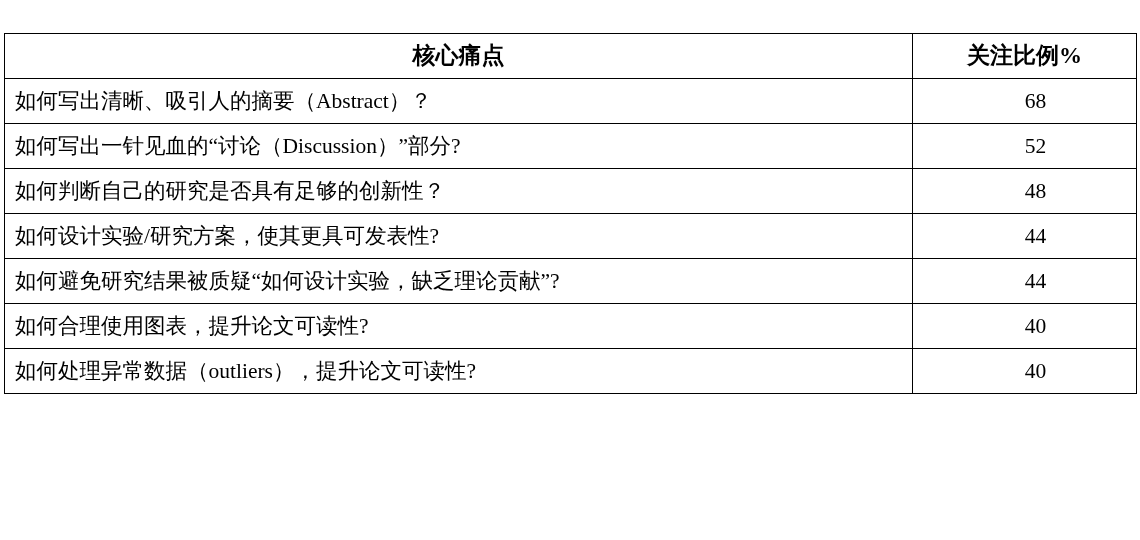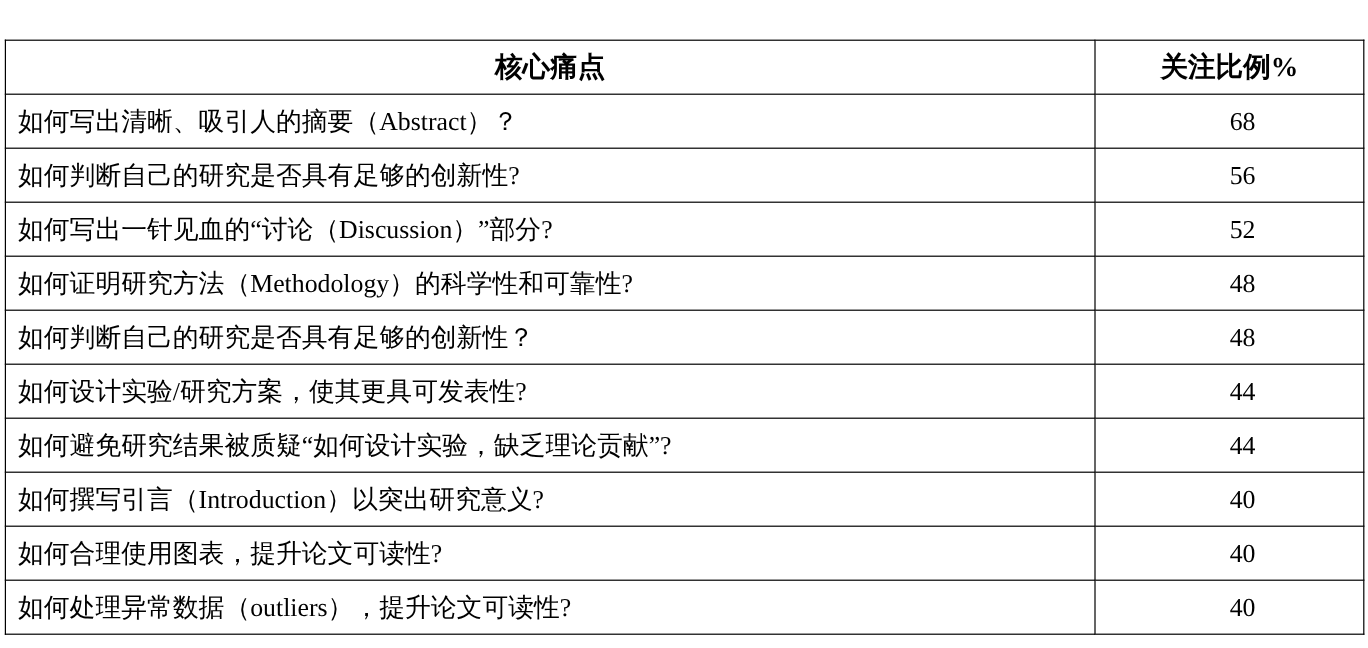--- a/index.html
+++ b/index.html
@@ -73,48 +73,36 @@
         <th>核心痛点</th>
         <th>关注比例%</th>
       </tr>
     </thead>
     <tbody>
       <tr>
         <td class="pain">如何写出清晰、吸引人的摘要（Abstract）？</td>
         <td class="pct">68</td>
       </tr>
       <tr>
-        <td class="pain">如何判断自己的研究是否具有足够的创新性?</td>
-        <td class="pct">56</td>
-      </tr>
-      <tr>
         <td class="pain">如何写出一针见血的“讨论（Discussion）”部分?</td>
         <td class="pct">52</td>
-      </tr>
-      <tr>
-        <td class="pain">如何证明研究方法（Methodology）的科学性和可靠性?</td>
-        <td class="pct">48</td>
       </tr>
       <tr>
         <td class="pain">如何判断自己的研究是否具有足够的创新性？</td>
         <td class="pct">48</td>
       </tr>
       <tr>
         <td class="pain">如何设计实验/研究方案，使其更具可发表性?</td>
         <td class="pct">44</td>
       </tr>
       <tr>
         <td class="pain">如何避免研究结果被质疑“如何设计实验，缺乏理论贡献”?</td>
         <td class="pct">44</td>
       </tr>
       <tr>
-        <td class="pain">如何撰写引言（Introduction）以突出研究意义?</td>
-        <td class="pct">40</td>
-      </tr>
-      <tr>
         <td class="pain">如何合理使用图表，提升论文可读性?</td>
         <td class="pct">40</td>
       </tr>
       <tr>
         <td class="pain">如何处理异常数据（outliers），提升论文可读性?</td>
         <td class="pct">40</td>
       </tr>
     </tbody>
   </table>
 </div>

